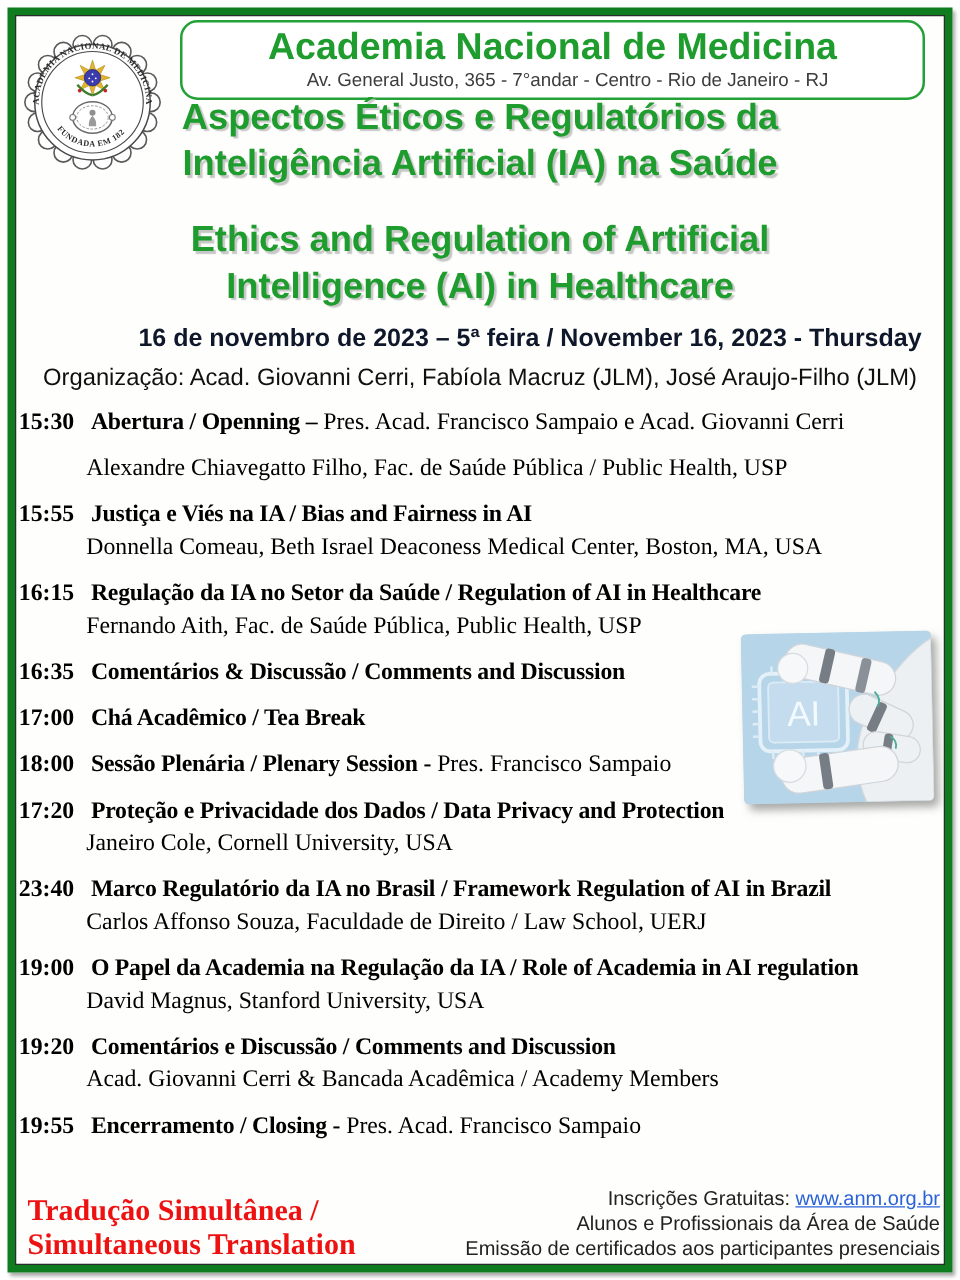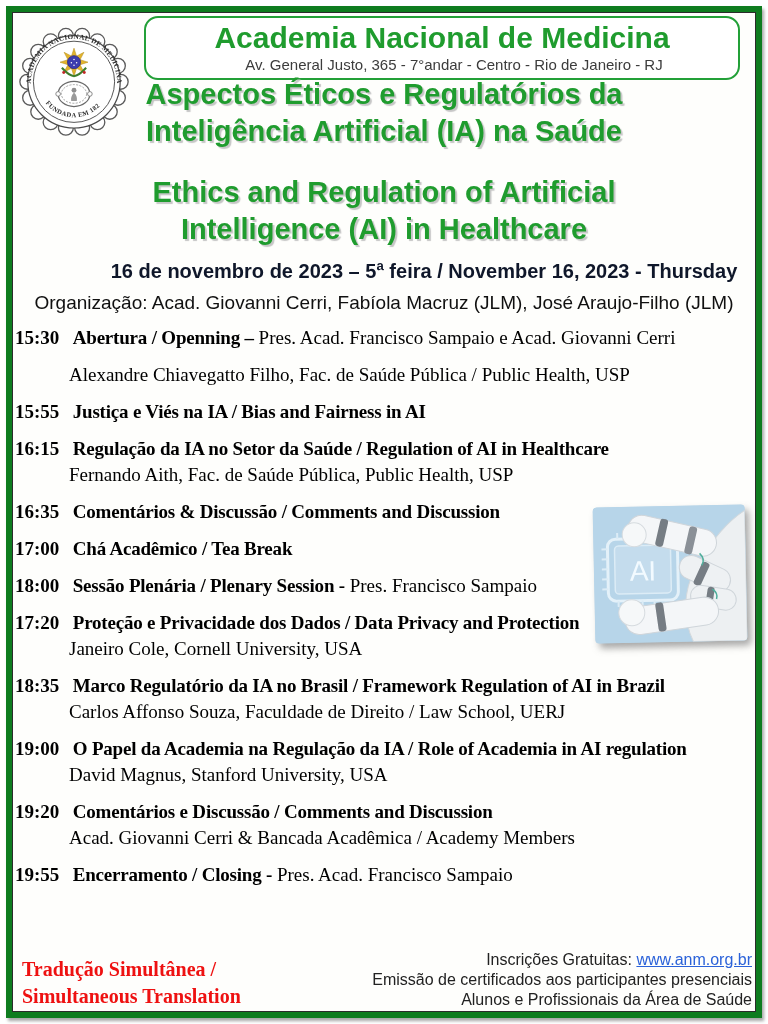--- a/index.html
+++ b/index.html
@@ -45,21 +45,21 @@
   .ai-image{
     position:absolute;left:582px;top:494px;width:152px;height:136px;
     transform:rotate(-1.2deg);
     box-shadow:4px 5px 7px rgba(100,100,100,.55);
     border-radius:4px;overflow:hidden;background:#b7d5e9;
   }
   
   .footer-left{
     position:absolute;left:10px;top:944px;
     font-family:"Liberation Serif","DejaVu Serif",serif;
-    font-weight:bold;color:#ee1111;font-size:20px;line-height:27px;
+    font-weight:bold;color:#ee1111;font-size:24px;line-height:27px;
   }
   .footer-right{
     position:absolute;right:4px;top:938px;text-align:right;
     font-size:16px;line-height:20px;color:#222;
   }
   .link{color:#2b62d9;text-decoration:underline;cursor:pointer;}
 </style>
 </head>
 <body>
 
@@ -135,20 +135,21 @@
   <div class="schedule">
     <div class="item">
       <div class="l1"><span class="time">15:30</span> <b class="t">Abertura / Openning –</b><span> Pres. Acad. Francisco Sampaio e Acad. Giovanni Cerri</span></div>
       <div class="speaker"></div>
     </div>
     <div class="item">
       <div class="speaker">Alexandre Chiavegatto Filho, Fac. de Saúde Pública / Public Health, USP</div>
     </div>
     <div class="item">
       <div class="l1"><span class="time">15:55</span> <b class="t">Justiça e Viés na IA / Bias and Fairness in AI</b><span></span></div>
+      <div class="speaker">Donnella Comeau, Beth Israel Deaconess Medical Center, Boston, MA, USA</div>
     </div>
     <div class="item">
       <div class="l1"><span class="time">16:15</span> <b class="t">Regulação da IA no Setor da Saúde / Regulation of AI in Healthcare</b><span></span></div>
       <div class="speaker">Fernando Aith, Fac. de Saúde Pública, Public Health, USP</div>
     </div>
     <div class="item">
       <div class="l1"><span class="time">16:35</span> <b class="t">Comentários &amp; Discussão / Comments and Discussion</b><span></span></div>
       <div class="speaker"></div>
     </div>
     <div class="item">
@@ -157,21 +158,21 @@
     </div>
     <div class="item">
       <div class="l1"><span class="time">18:00</span> <b class="t">Sessão Plenária / Plenary Session -</b><span> Pres. Francisco Sampaio</span></div>
       <div class="speaker"></div>
     </div>
     <div class="item">
       <div class="l1"><span class="time">17:20</span> <b class="t">Proteção e Privacidade dos Dados / Data Privacy and Protection</b><span></span></div>
       <div class="speaker">Janeiro Cole, Cornell University, USA</div>
     </div>
     <div class="item">
-      <div class="l1"><span class="time">18:35</span> <b class="t">Marco Regulatório da IA no Brasil / Framework Regulation of AI in Brazil</b><span></span></div>
+      <div class="l1"><span class="time">23:40</span> <b class="t">Marco Regulatório da IA no Brasil / Framework Regulation of AI in Brazil</b><span></span></div>
       <div class="speaker">Carlos Affonso Souza, Faculdade de Direito / Law School, UERJ</div>
     </div>
     <div class="item">
       <div class="l1"><span class="time">19:00</span> <b class="t">O Papel da Academia na Regulação da IA / Role of Academia in AI regulation</b><span></span></div>
       <div class="speaker">David Magnus, Stanford University, USA</div>
     </div>
     <div class="item">
       <div class="l1"><span class="time">19:20</span> <b class="t">Comentários e Discussão / Comments and Discussion</b><span></span></div>
       <div class="speaker">Acad. Giovanni Cerri &amp; Bancada Acadêmica / Academy Members</div>
     </div>
@@ -225,17 +226,17 @@
     </svg>
   </div>
 
   <div class="footer-left">
     <div>Tradução Simultânea /</div>
     <div>Simultaneous Translation</div>
   </div>
 
   <div class="footer-right">
     <div><span>Inscrições Gratuitas: </span><a class="link">www.anm.org.br</a></div>
+    <div>Alunos e Profissionais da Área de Saúde</div>
     <div>Emissão de certificados aos participantes presenciais</div>
-    <div>Alunos e Profissionais da Área de Saúde</div>
   </div>
 
 </div>
 
 </body></html>

